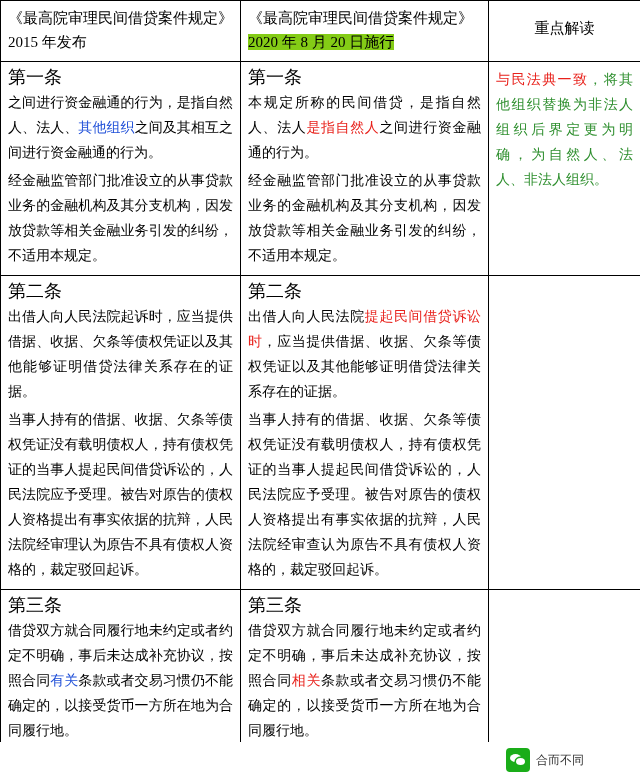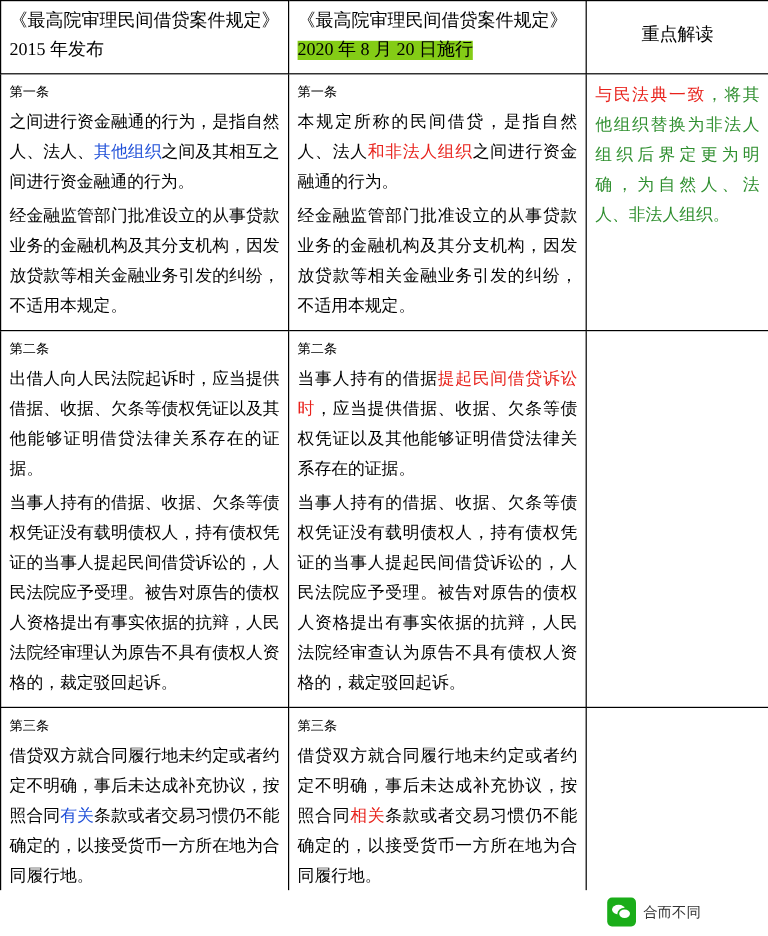--- a/index.html
+++ b/index.html
@@ -46,21 +46,21 @@
   }
   .hdr.center {
     text-align: center;
     vertical-align: middle;
     font-family: Liberation Mono, monospace;
   }
   .hl-yellow {
     background: #84cc16;
   }
   .art-title {
-    font-size: 11px;
+    font-size: 18px;
     line-height: 21px;
     margin: 0 0 2px 0;
     font-weight: normal;
   }
   p.para {
     font-size: 14px;
     line-height: 25px;
     margin: 0 0 3px 0;
     text-align: justify;
     text-justify: inter-ideograph;
@@ -152,36 +152,36 @@
     <tbody>
 
     <tr>
           <td>
             <div class="art-title">第一条</div>
             <p class="para"><span>之间进行资金融通的行为，是指自然人、法人、</span><span class="blue">其他组织</span><span>之间及其相互之间进行资金融通的行为。</span></p>
             <p class="para"><span>经金融监管部门批准设立的从事贷款业务的金融机构及其分支机构，因发放贷款等相关金融业务引发的纠纷，不适用本规定。</span></p>
           </td>
           <td>
             <div class="art-title">第一条</div>
-            <p class="para"><span>本规定所称的民间借贷，是指自然人、法人</span><span class="red">和非法人组织</span><span>之间进行资金融通的行为。</span></p>
+            <p class="para"><span>本规定所称的民间借贷，是指自然人、法人</span><span class="red">是指自然人</span><span>之间进行资金融通的行为。</span></p>
             <p class="para"><span>经金融监管部门批准设立的从事贷款业务的金融机构及其分支机构，因发放贷款等相关金融业务引发的纠纷，不适用本规定。</span></p>
           </td>
           <td class="note">
             <p class="para"><span class="redlead">与民法典一致</span><span>，将其他组织替换为非法人组织后界定更为明确，为自然人、法人、非法人组织。</span></p>
           </td>
         </tr>
         <tr>
           <td>
             <div class="art-title">第二条</div>
             <p class="para"><span>出借人向人民法院起诉时，应当提供借据、收据、欠条等债权凭证以及其他能够证明借贷法律关系存在的证据。</span></p>
             <p class="para"><span>当事人持有的借据、收据、欠条等债权凭证没有载明债权人，持有债权凭证的当事人提起民间借贷诉讼的，人民法院应予受理。被告对原告的债权人资格提出有事实依据的抗辩，人民法院经审理认为原告不具有债权人资格的，裁定驳回起诉。</span></p>
           </td>
           <td>
             <div class="art-title">第二条</div>
-            <p class="para"><span>当事人持有的借据</span><span class="red">提起民间借贷诉讼时</span><span>，应当提供借据、收据、欠条等债权凭证以及其他能够证明借贷法律关系存在的证据。</span></p>
+            <p class="para"><span>出借人向人民法院</span><span class="red">提起民间借贷诉讼时</span><span>，应当提供借据、收据、欠条等债权凭证以及其他能够证明借贷法律关系存在的证据。</span></p>
             <p class="para"><span>当事人持有的借据、收据、欠条等债权凭证没有载明债权人，持有债权凭证的当事人提起民间借贷诉讼的，人民法院应予受理。被告对原告的债权人资格提出有事实依据的抗辩，人民法院经审查认为原告不具有债权人资格的，裁定驳回起诉。</span></p>
           </td>
           <td class="note"></td>
         </tr>
         <tr>
           <td>
             <div class="art-title">第三条</div>
             <p class="para"><span>借贷双方就合同履行地未约定或者约定不明确，事后未达成补充协议，按照合同</span><span class="blue">有关</span><span>条款或者交易习惯仍不能确定的，以接受货币一方所在地为合同履行地。</span></p>
           </td>
           <td>

